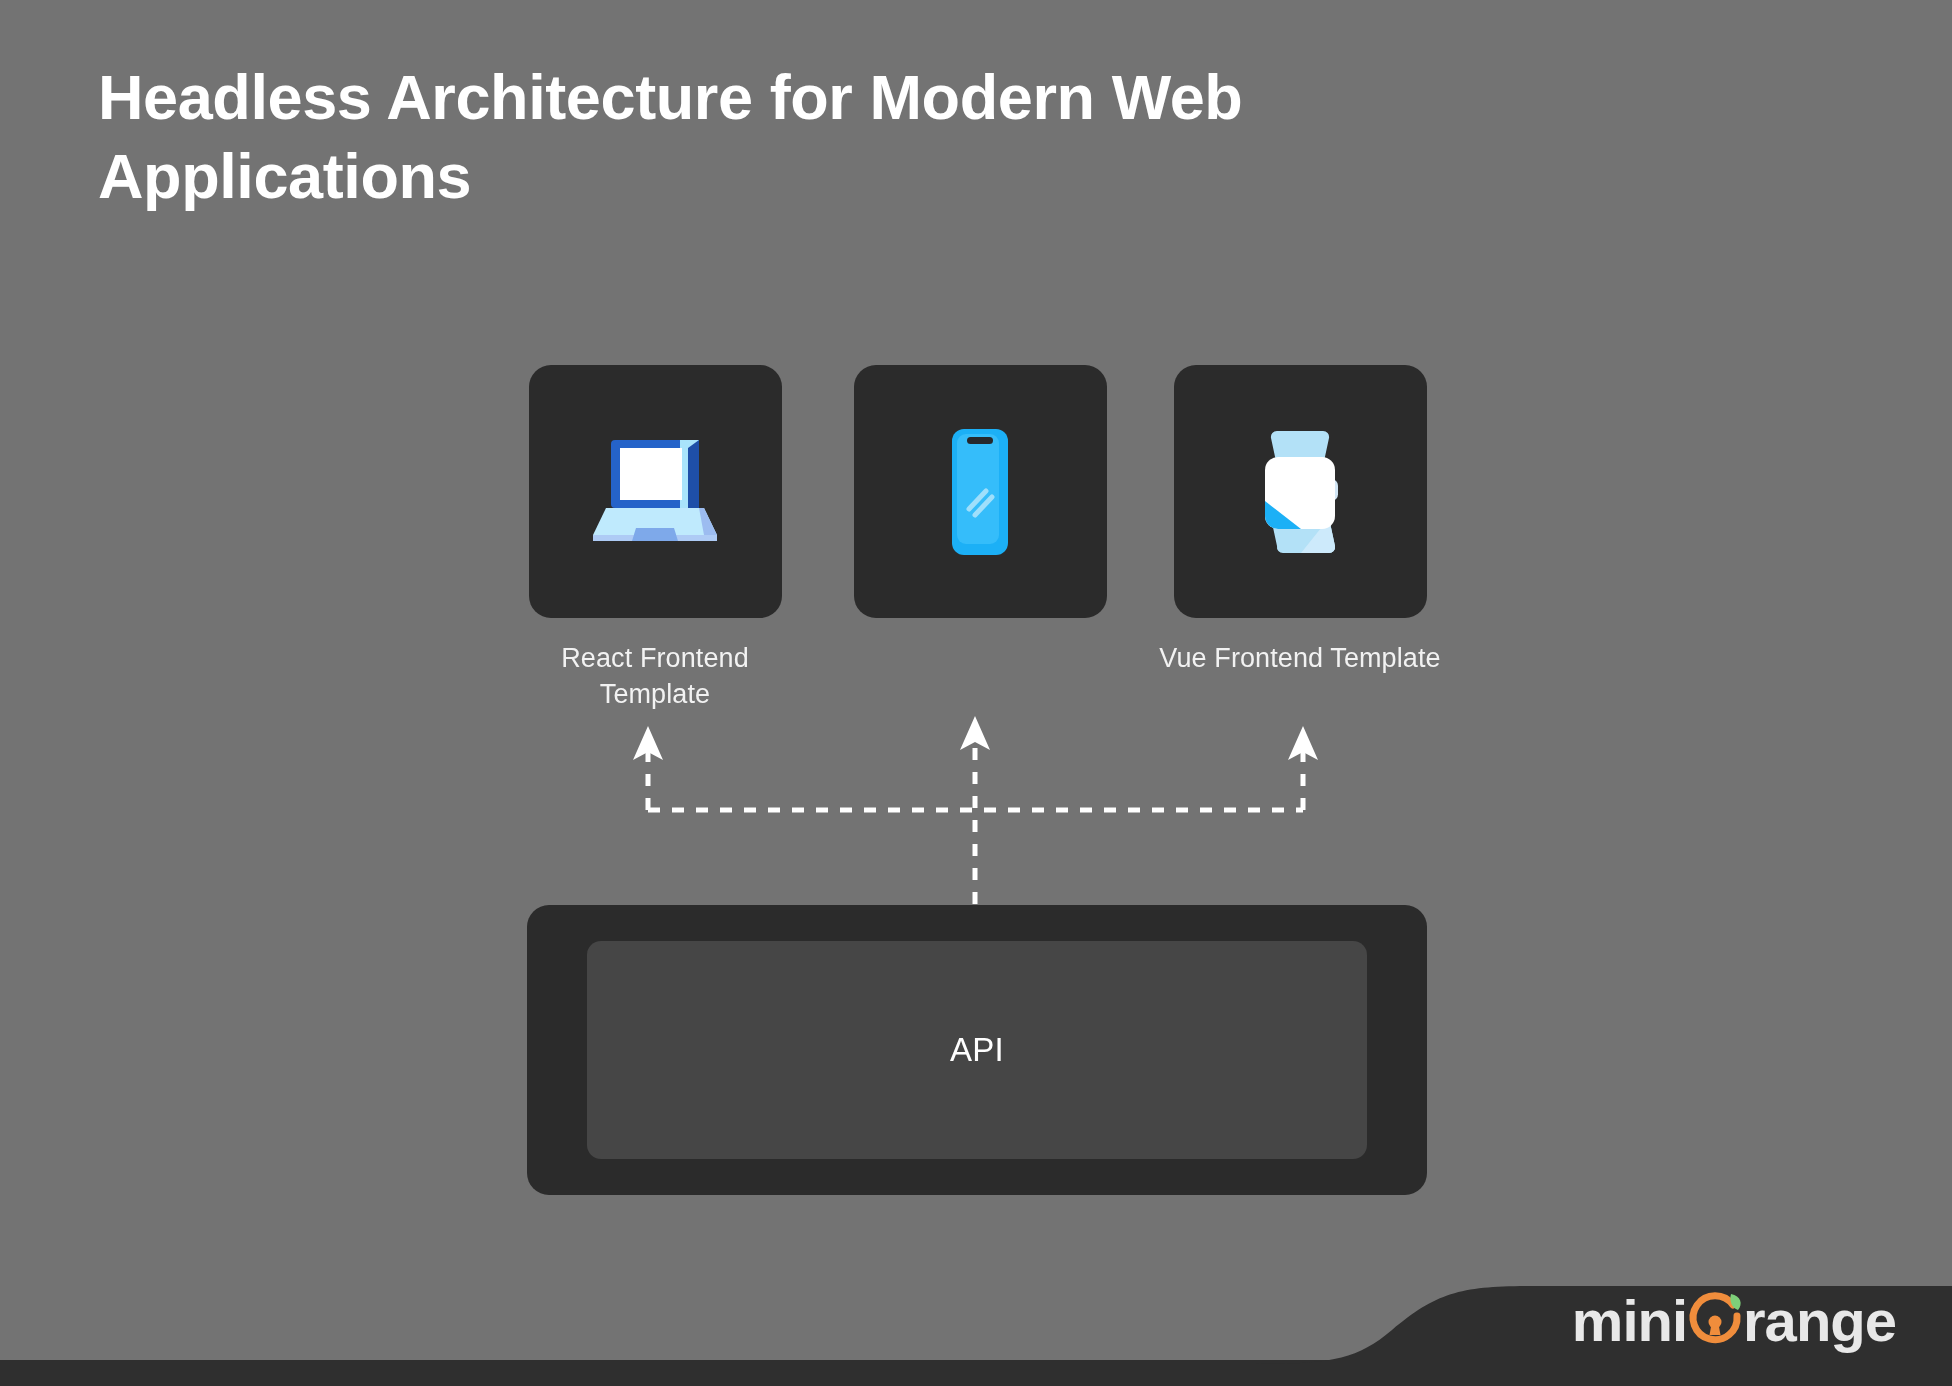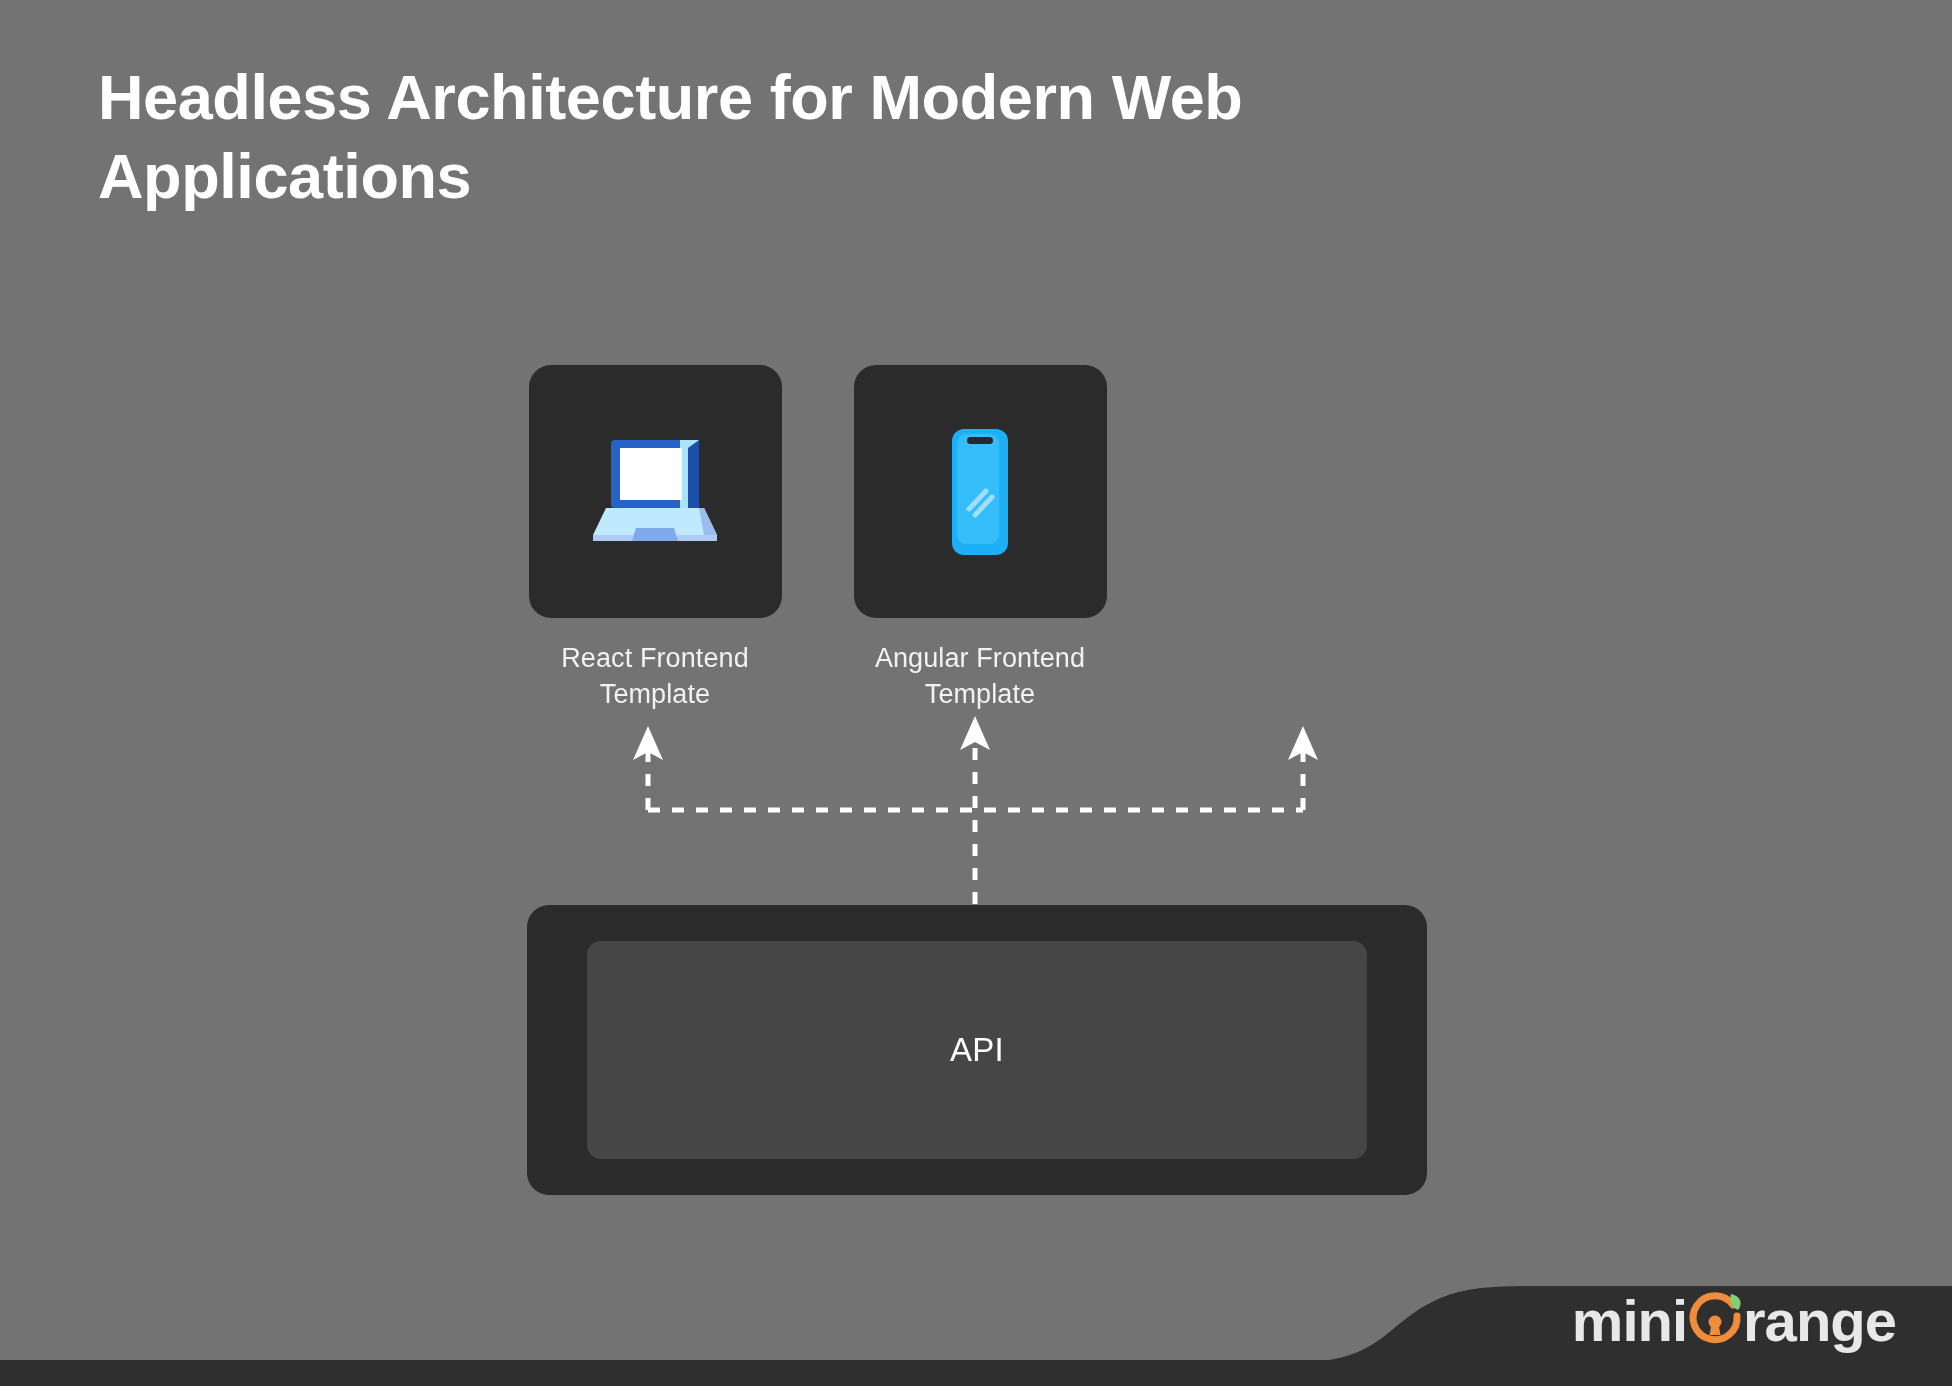--- a/index.html
+++ b/index.html
@@ -190,23 +190,35 @@
         <svg width="150" height="150" viewBox="0 0 150 150">
           <rect x="47" y="12" width="56" height="126" rx="12" fill="#1cb0f6"></rect>
           <rect x="52" y="17" width="42" height="110" rx="9" fill="#35bdfa"></rect>
           <rect x="62" y="20" width="26" height="7" rx="3.5" fill="#26282c"></rect>
           <g stroke="#9fdffb" stroke-width="5" stroke-linecap="round">
             <line x1="64" y1="92" x2="81" y2="74"></line>
             <line x1="70" y1="98" x2="87" y2="80"></line>
           </g>
         </svg>
       </div>
-      <div class="frontend-label">Angular Frontend Template</div>
     </div>
 
+    <div class="frontend-item pos-2">
+      <div class="icon-card">
+        <svg width="150" height="150" viewBox="0 0 150 150">
+          <path d="M52 14 h46 a6 6 0 0 1 6 7 l-6 28 h-46 l-6 -28 a6 6 0 0 1 6 -7 Z" fill="#b3e1f7"></path>
+          <path d="M46 101 h58 l6 28 a6 6 0 0 1 -6 7 h-46 a6 6 0 0 1 -6 -7 Z" fill="#b3e1f7"></path>
+          <path d="M104 101 l6 28 a6 6 0 0 1 -6 7 h-28 Z" fill="#cdeafb"></path>
+          <rect x="100" y="62" width="13" height="22" rx="6.5" fill="#d2e6f5"></rect>
+          <rect x="40" y="40" width="70" height="72" rx="13" fill="#ffffff"></rect>
+          <path d="M40 84 L40 99 a13 13 0 0 0 13 13 h23 Z" fill="#1cb0f6"></path>
+        </svg>
+      </div>
+      <div class="frontend-label">Vue Frontend Template</div>
+    </div>
 
   </div>
 
   <div class="backend">
     <div class="backend-box">API</div>
   </div>
 
   <div class="footer-bar"></div>
   <svg class="footer-panel" width="720" height="126" viewBox="0 0 720 126" preserveAspectRatio="none" aria-hidden="true">
     <path d="M0 126 L0 104 C90 104 120 104 160 70 C205 32 230 26 300 26 L720 26 L720 126 Z" fill="#2f2f2f"></path>

